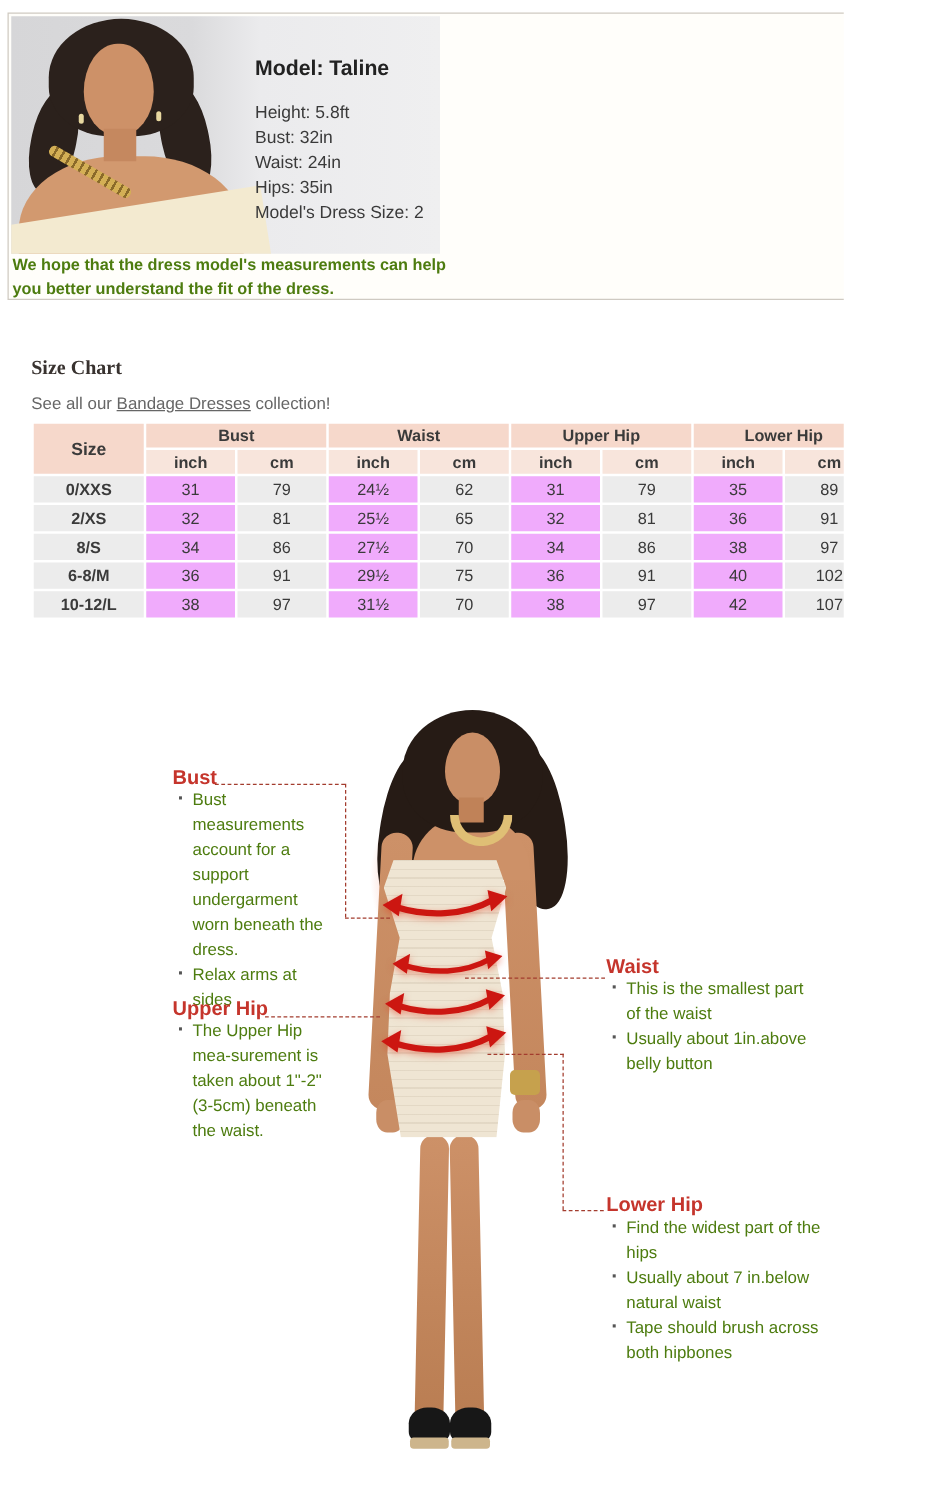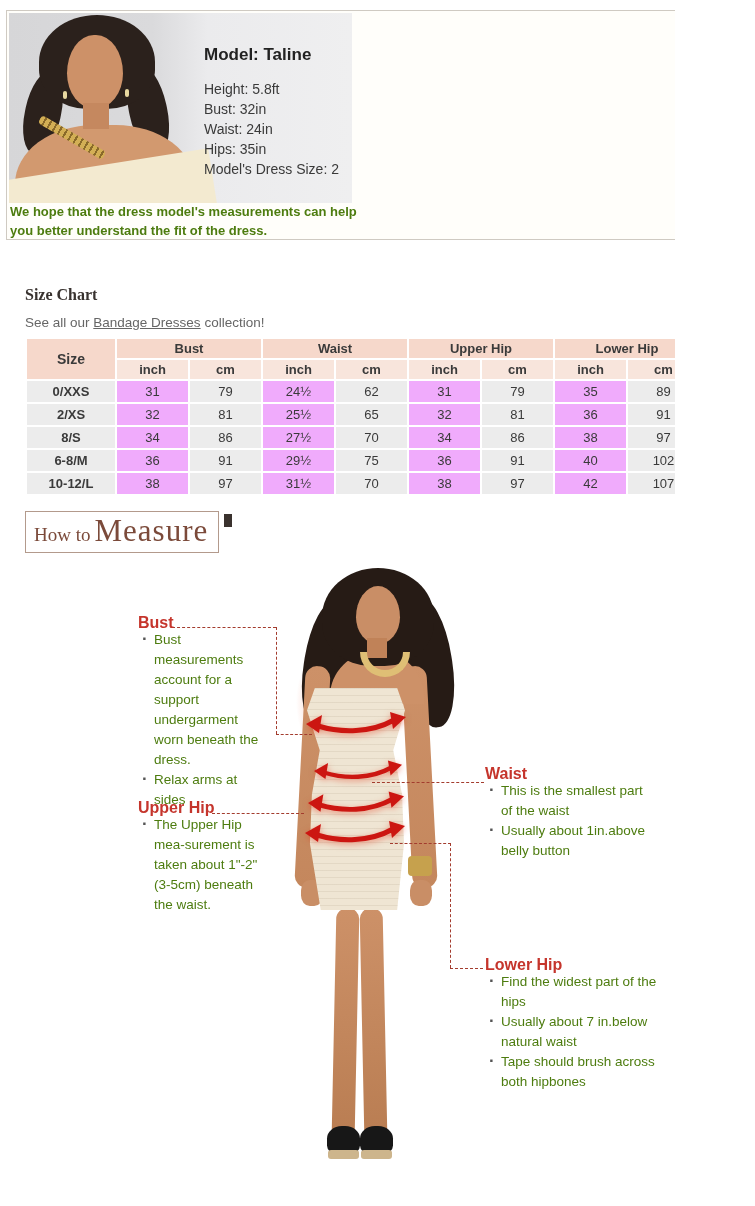--- a/index.html
+++ b/index.html
@@ -221,23 +221,20 @@
           <td>31½</td>
           <td>70</td>
           <td>38</td>
           <td>97</td>
           <td>42</td>
           <td>107</td>
         </tr>
       </tbody>
   </table>
 
-  <div class="htm-heading">
-    <span class="htm-box"><span class="htm-small">How to</span> <span class="htm-large">Measure</span></span><span class="htm-square"></span>
-  </div>
 
   <div class="diagram">
 
     <div class="m-glow"></div>
     <div class="m-hair-l"></div>
     <div class="m-hair-r"></div>
     <div class="m-arm-l"></div>
     <div class="m-arm-r"></div>
     <div class="m-hand-l"></div>
     <div class="m-hand-r"></div>

